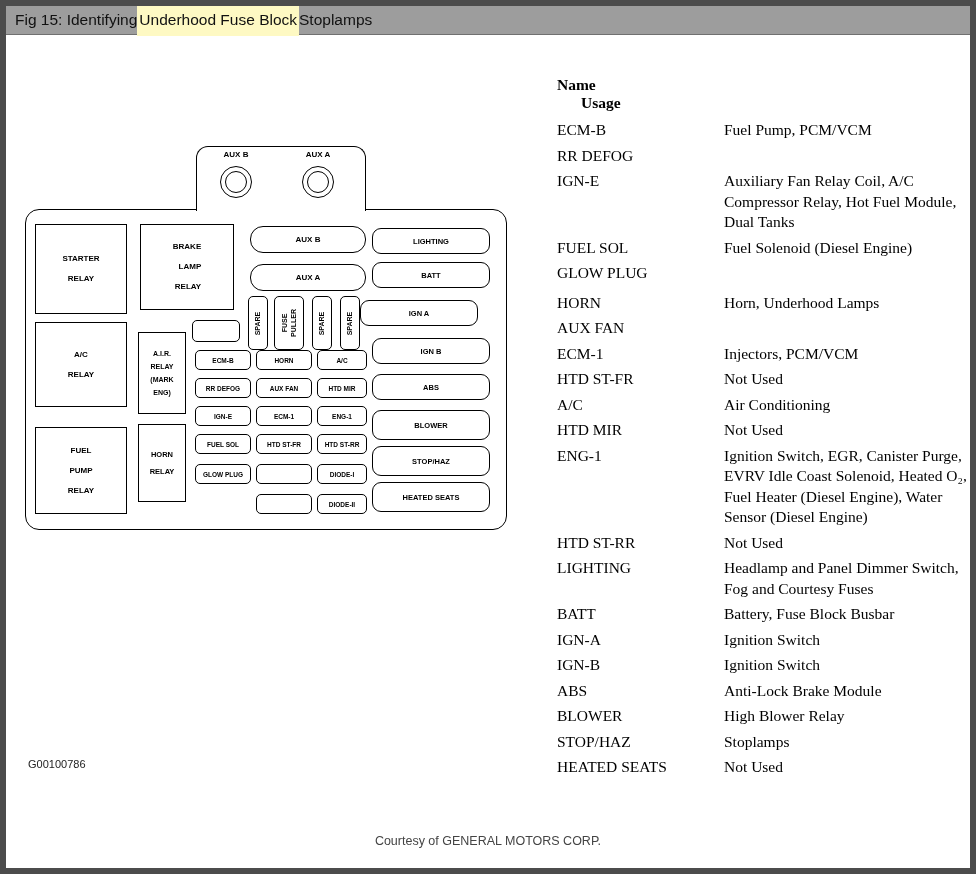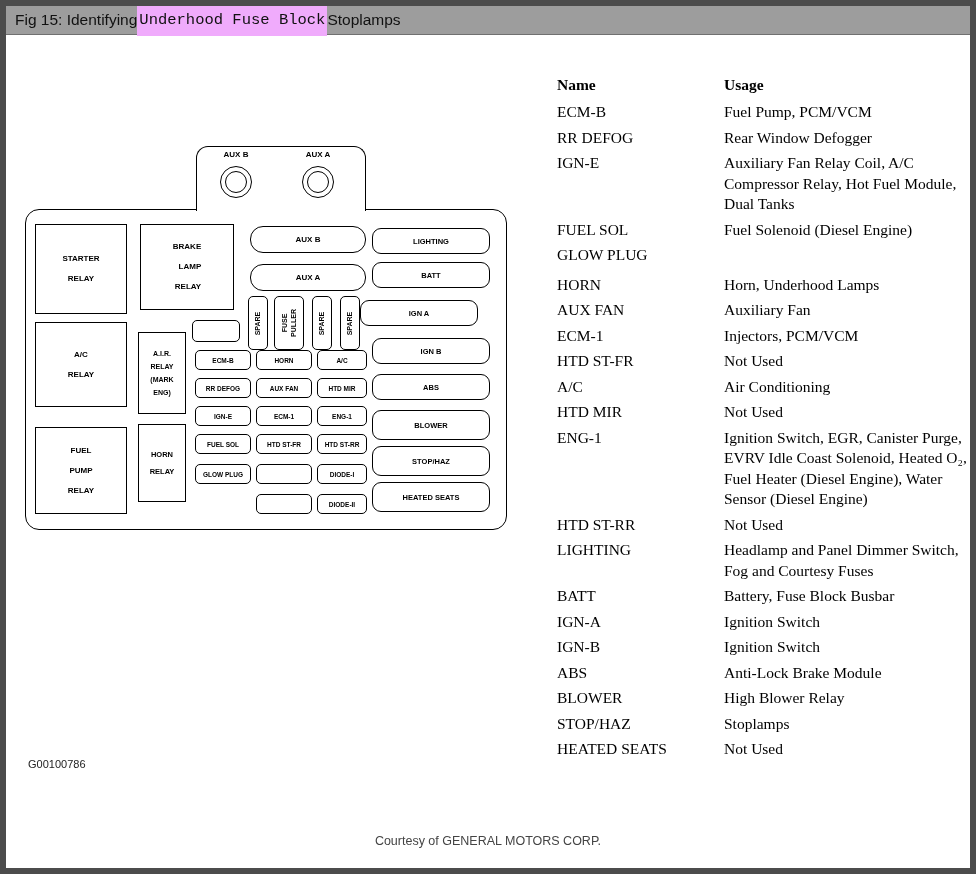--- a/index.html
+++ b/index.html
@@ -7,21 +7,21 @@
     width:976px;height:874px;position:relative;overflow:hidden;
     background:#ffffff;font-family:"Liberation Sans",sans-serif;
   }
   .frame{position:absolute;inset:0;border:6px solid #4c4c4c;pointer-events:none;}
   .titlebar{
     position:absolute;left:6px;top:6px;width:964px;height:29px;
     background:#9d9d9d;border-bottom:1px solid #707070;
     display:flex;align-items:center;padding:0 9px;box-sizing:border-box;
     font-size:15.5px;color:#111;
   }
-  .titlebar .hl{background:#f0abfc;padding:10px 2px;font-family:Liberation Mono, monospace;}
+  .titlebar .hl{background:#fef9c3;padding:10px 2px;}
   .content{position:absolute;left:6px;top:36px;width:964px;height:832px;background:#fff;}
 
   
   .diagram{position:absolute;left:0;top:0;width:540px;height:780px;}
   .box{position:absolute;border:1.5px solid #000;background:#fff;box-sizing:border-box;
        display:flex;align-items:center;justify-content:center;text-align:center;color:#000;}
   .block{border-radius:14px;}
   .tab{border-radius:12px 12px 0 0;border-bottom:none;}
   .circle{position:absolute;border:1.5px solid #000;border-radius:50%;box-sizing:border-box;background:#fff;}
   .tab-lbl{position:absolute;font-size:8px;font-weight:bold;text-align:center;color:#000;}
@@ -32,21 +32,21 @@
   .fuse-box{border-radius:5px;font-size:6.5px;font-weight:bold;border-width:1.2px;}
   .right-box{border-radius:9px;font-size:7.5px;font-weight:bold;}
   .vbox{border-radius:5px;border-width:1.2px;}
   .vlabel{display:block;font-size:7px;font-weight:bold;transform:rotate(-90deg);white-space:nowrap;color:#000;}
   .vlabel2{display:block;font-size:7px;font-weight:bold;transform:rotate(-90deg);white-space:pre-line;line-height:9px;text-align:center;color:#000;}
   .figid{position:absolute;left:22px;top:722px;font-size:11px;color:#222;}
 
   
   .legend{position:absolute;left:551px;top:40px;width:410px;
           font-family:"Liberation Serif",serif;font-size:15.5px;color:#000;}
-  .legend .hdr{display:flex;font-weight:bold;margin-bottom:8px;}
+  .legend .hdr{display:flex;font-weight:bold;margin-bottom:8px;flex-direction:column;}
   .legend .row{display:flex;margin-bottom:5px;line-height:20.5px;}
   .legend .row.gap{margin-top:9px;}
   .legend .name{width:143px;flex:none;}
   .legend .usage{width:263px;margin-left:24px;}
 
   .footer{position:absolute;left:0;top:798px;width:964px;text-align:center;
           font-size:12.5px;color:#444;}
 </style>
 </head>
 <body>
@@ -147,40 +147,38 @@
       <span class="name">Name</span>
       <span class="usage">Usage</span>
     </div>
 
     <div class="row">
         <span class="name">ECM-B</span>
         <span class="usage">Fuel Pump, PCM/VCM</span>
       </div>
     <div class="row">
         <span class="name">RR DEFOG</span>
-        <span class="usage">Rear Window Defogger</span>
       </div>
     <div class="row">
         <span class="name">IGN-E</span>
         <span class="usage">Auxiliary Fan Relay Coil, A/C Compressor Relay, Hot Fuel Module, Dual Tanks</span>
       </div>
     <div class="row">
         <span class="name">FUEL SOL</span>
         <span class="usage">Fuel Solenoid (Diesel Engine)</span>
       </div>
     <div class="row">
         <span class="name">GLOW PLUG</span>
       </div>
     <div class="row gap">
         <span class="name">HORN</span>
         <span class="usage">Horn, Underhood Lamps</span>
       </div>
     <div class="row">
         <span class="name">AUX FAN</span>
-        <span class="usage">Auxiliary Fan</span>
       </div>
     <div class="row">
         <span class="name">ECM-1</span>
         <span class="usage">Injectors, PCM/VCM</span>
       </div>
     <div class="row">
         <span class="name">HTD ST-FR</span>
         <span class="usage">Not Used</span>
       </div>
     <div class="row">

